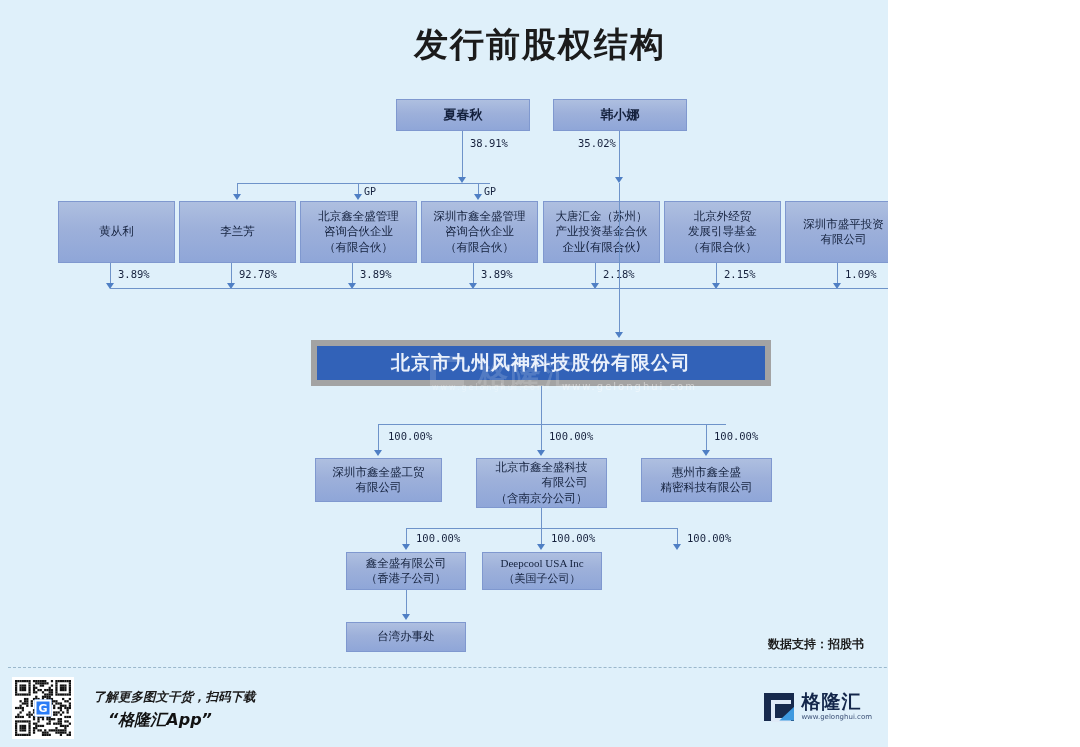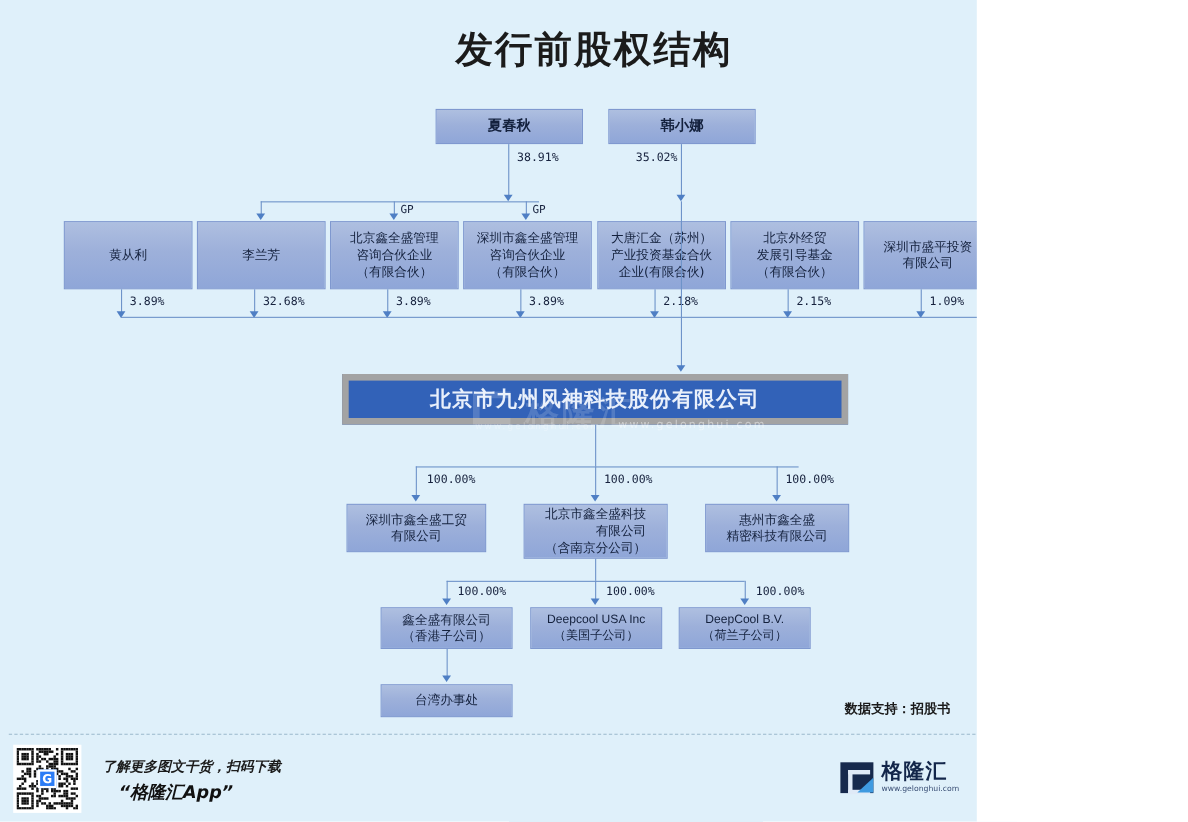--- a/index.html
+++ b/index.html
@@ -38,21 +38,21 @@
     justify-content: center;
     text-align: center;
     color: #14213d;
     font-size: 11.5px;
     line-height: 1.32;
     font-family: "DejaVu Sans", "Liberation Sans", sans-serif;
     white-space: pre-line;
     padding: 2px 3px;
   }
   .node.person { font-weight: bold; font-size: 13px; }
-  .node.latin { font-family: Liberation Sans, sans-serif; font-size: 11px; }
+  .node.latin { font-family: Liberation Serif, serif; font-size: 11px; }
 
   
   #main-company {
     position: absolute;
     background: #3262b8;
     border: 6px solid #a3a3a3;
     display: flex; align-items: center; justify-content: center;
     color: #e9f0fb;
     font-size: 19px;
     font-weight: bold;
@@ -238,21 +238,21 @@
 有限公司</div>
   <div class="node" style="left:906px; top:201px; width:117px; height:62px;">其他自然人
 股东</div>
 
   <div class="vline" style="left:110px; top:263px; height:24px;"></div>
   <div class="arrow" style="left:106px; top:283px;"></div>
   <div class="pct" style="left:118px; top:268px;">3.89%</div>
 
   <div class="vline" style="left:231px; top:263px; height:24px;"></div>
   <div class="arrow" style="left:227px; top:283px;"></div>
-  <div class="pct" style="left:239px; top:268px;">32.68%</div>
+  <div class="pct" style="left:239px; top:268px;">92.78%</div>
 
   <div class="vline" style="left:352px; top:263px; height:24px;"></div>
   <div class="arrow" style="left:348px; top:283px;"></div>
   <div class="pct" style="left:360px; top:268px;">3.89%</div>
 
   <div class="vline" style="left:473px; top:263px; height:24px;"></div>
   <div class="arrow" style="left:469px; top:283px;"></div>
   <div class="pct" style="left:481px; top:268px;">3.89%</div>
 
   <div class="vline" style="left:595px; top:263px; height:24px;"></div>
@@ -319,22 +319,20 @@
   <div class="pct" style="left:551px; top:532px;">100.00%</div>
 
   <div class="vline" style="left:677px; top:528px; height:20px;"></div>
   <div class="arrow" style="left:673px; top:544px;"></div>
   <div class="pct" style="left:687px; top:532px;">100.00%</div>
 
   <div class="node" style="left:346px; top:552px; width:120px; height:38px;">鑫全盛有限公司
 （香港子公司）</div>
   <div class="node latin" style="left:482px; top:552px; width:120px; height:38px;">Deepcool USA Inc
 （美国子公司）</div>
-  <div class="node latin" style="left:617px; top:552px; width:120px; height:38px;">DeepCool B.V.
-（荷兰子公司）</div>
 
   <div class="vline" style="left:406px; top:590px; height:28px;"></div>
   <div class="arrow" style="left:402px; top:614px;"></div>
 
   <div class="node" style="left:346px; top:622px; width:120px; height:30px;">台湾办事处</div>
 
   <div id="source-note">数据支持：招股书</div>
   <div id="footer-divider"></div>
 
   <div id="qr">

